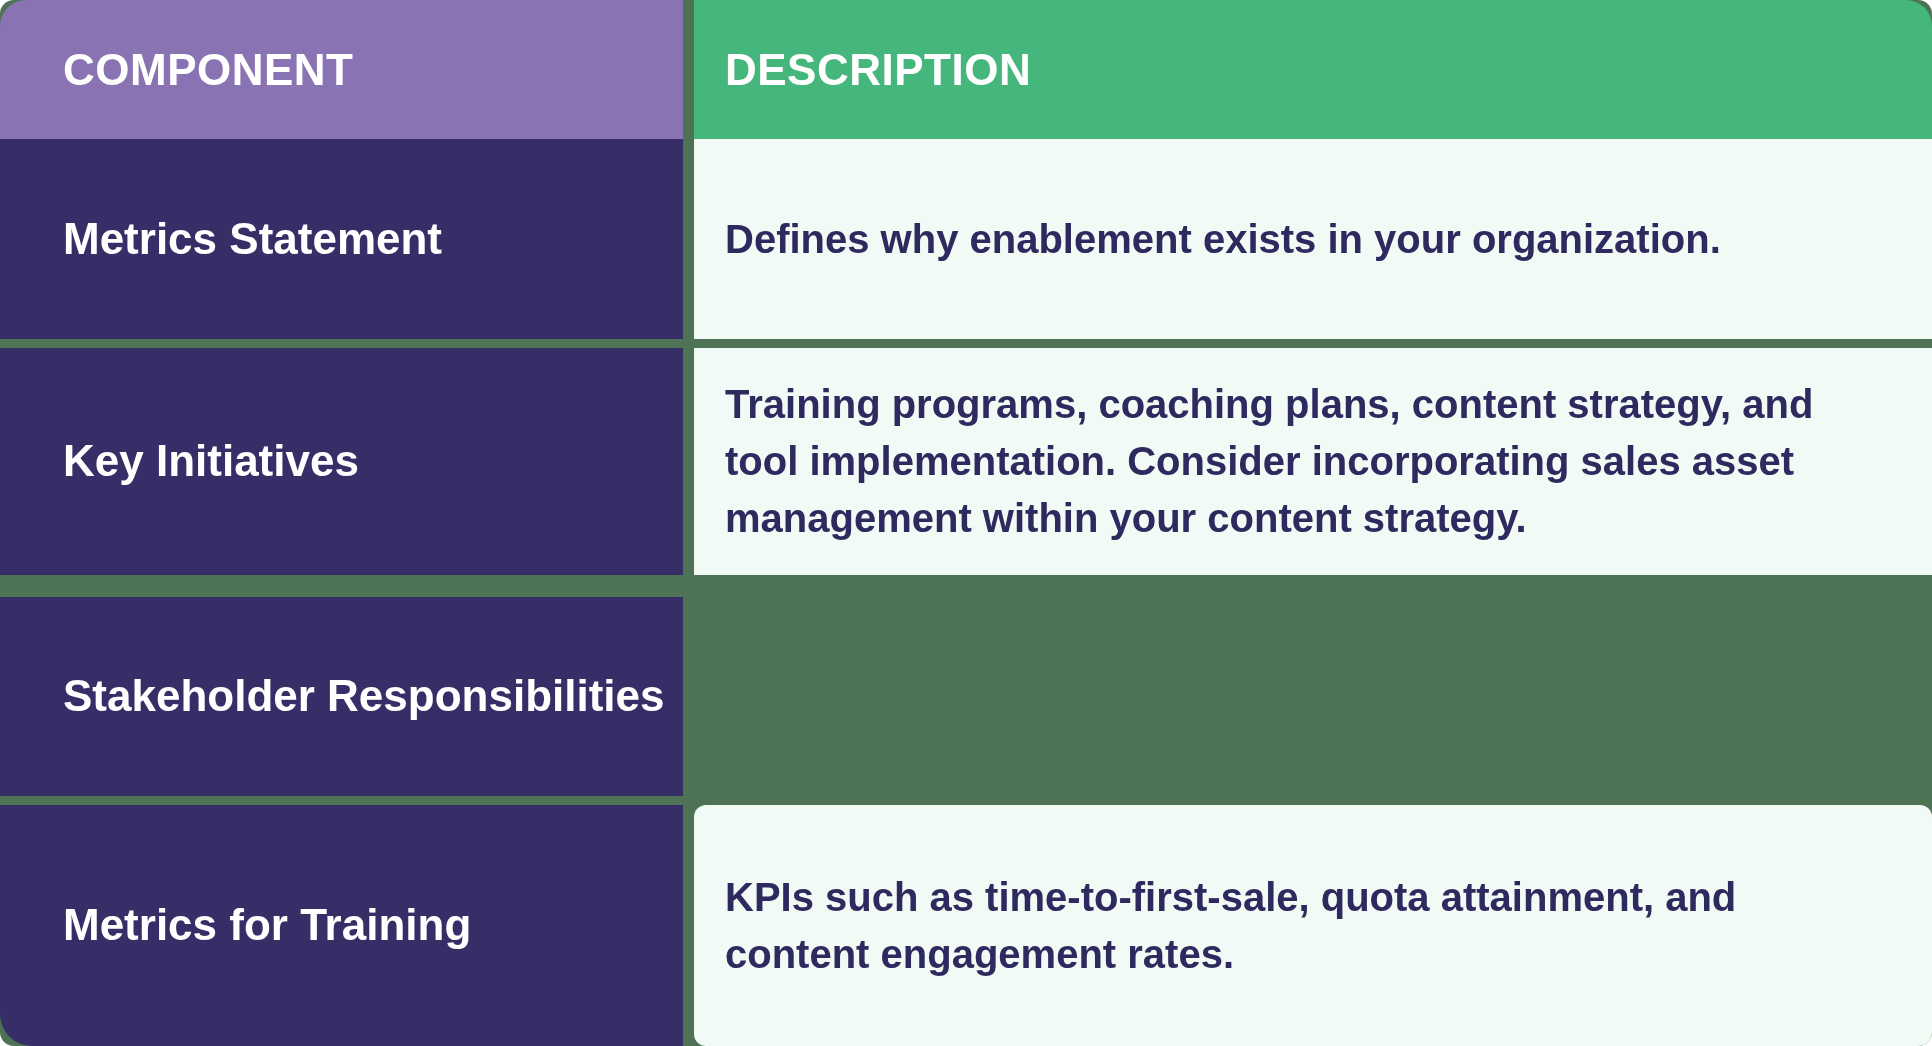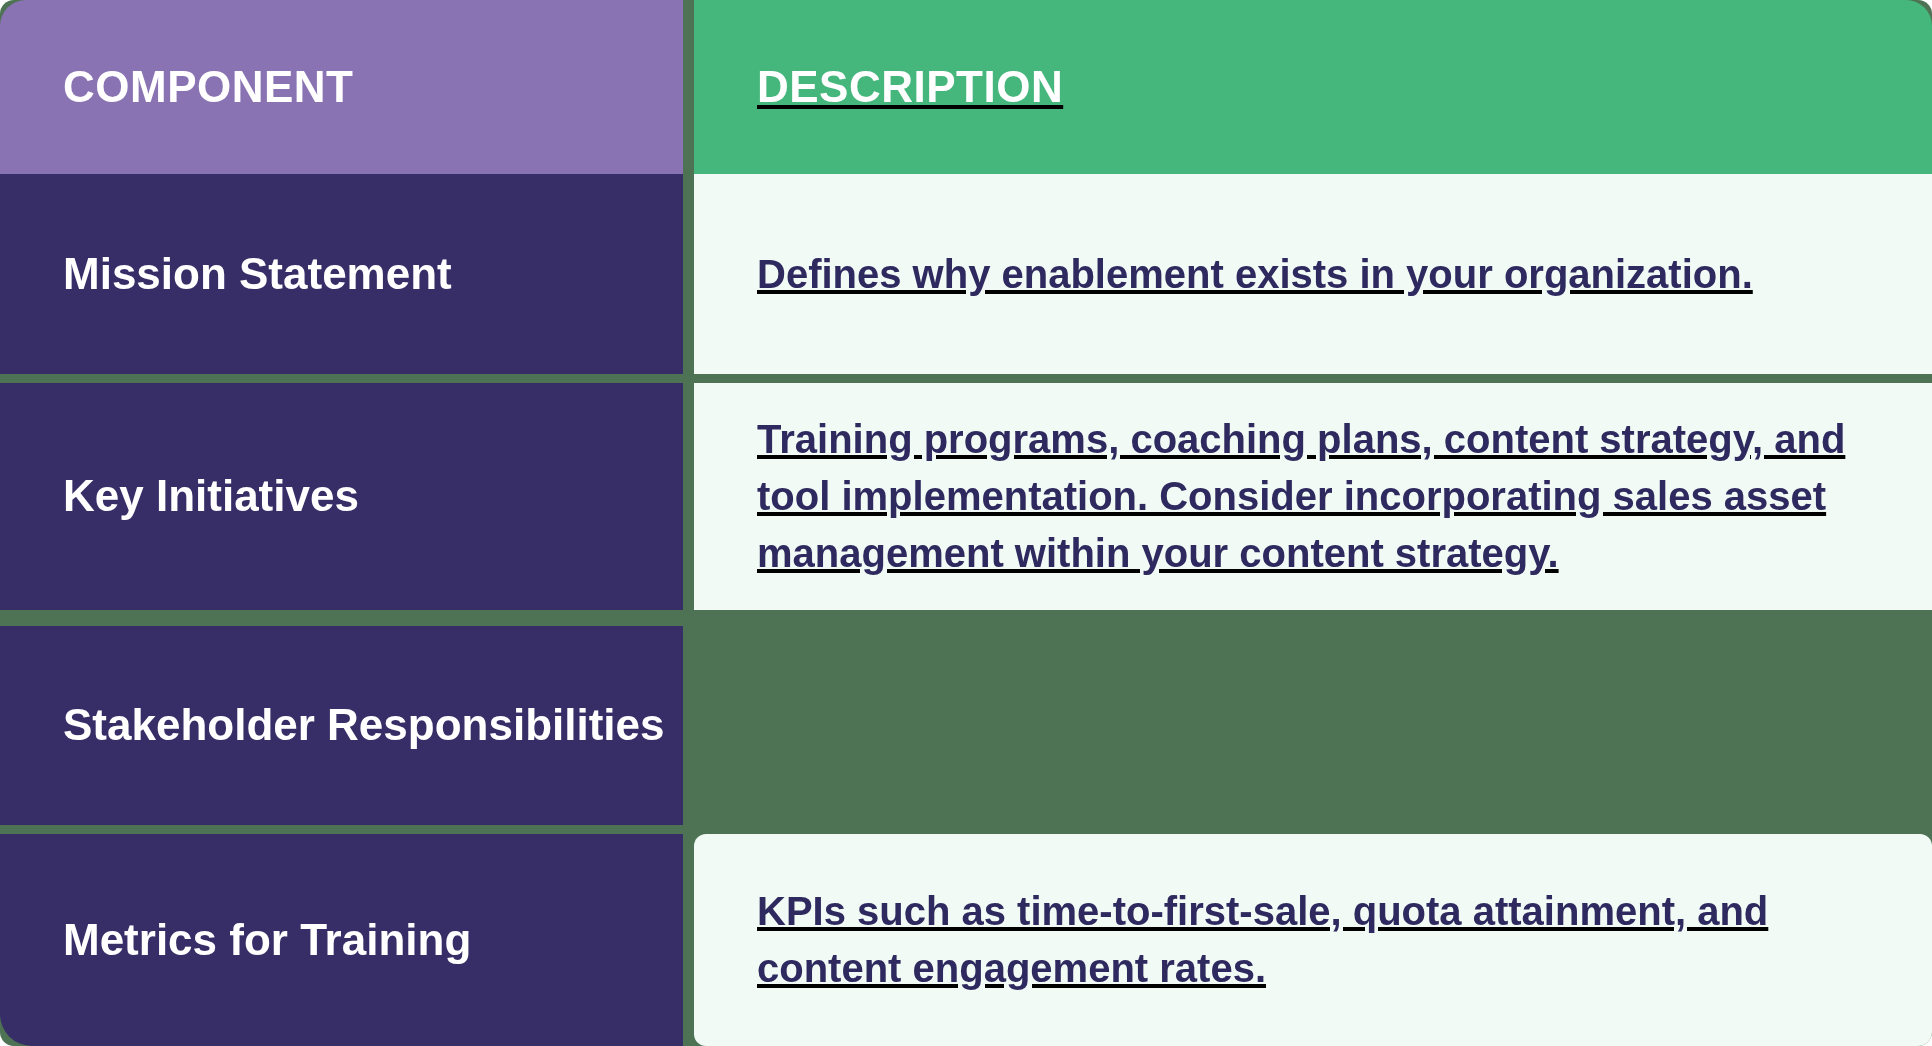--- a/index.html
+++ b/index.html
@@ -19,29 +19,29 @@
 
   .charter-table{
     position:relative;
     width:1932px;height:1046px;
     background:var(--frame-divider);
     border-radius:14px;
     overflow:hidden;
     display:flex;flex-direction:column;
   }
   .t-row{display:flex;gap:11px;flex:0 0 auto;}
-  .t-row.header{height:174px;}
+  .t-row.header{height:139px;}
   .t-row.r1{height:200px;}
   .t-row.r2{height:227px;margin-top:9px;}
-  .t-row.r3{height:199px;margin-top:16px;}
+  .t-row.r3{height:199px;margin-top:22px;}
   .t-row.r4{flex:1 1 auto;margin-top:9px;}
 
   .cell{display:flex;align-items:center;}
   .cell.left{flex:0 0 683px;padding-left:63px;}
-  .cell.right{flex:1 1 auto;padding-left:63px;padding-right:70px;text-decoration:underline;}
+  .cell.right{flex:1 1 auto;padding-left:31px;padding-right:70px;}
 
   .header .cell.left{background:var(--header-component-bg);border-top-left-radius:26px;}
   .header .cell.right{background:var(--header-description-bg);border-top-right-radius:26px;}
   .t-row.body .cell.left{background:var(--component-cell-bg);}
   .t-row.body .cell.right{background:var(--description-cell-bg);}
   .t-row.r4 .cell.left{border-bottom-left-radius:32px;}
   .t-row.r4 .cell.right{border-bottom-right-radius:32px;border-radius:12px;}
 
   .header-label{
     font-size:44px;color:var(--header-text);
@@ -66,21 +66,21 @@
     <div class="cell left">
       <span class="header-label">COMPONENT</span>
     </div>
     <div class="cell right">
       <span class="header-label">DESCRIPTION</span>
     </div>
   </div>
 
   <div class="t-row body r1">
     <div class="cell left">
-      <span class="component-label">Mission Statement</span>
+      <span class="component-label">Metrics Statement</span>
     </div>
     <div class="cell right">
       <span class="description-text">Defines why enablement exists in your organization.</span>
     </div>
   </div>
 
   <div class="t-row body r2">
     <div class="cell left">
       <span class="component-label">Key Initiatives</span>
     </div>

